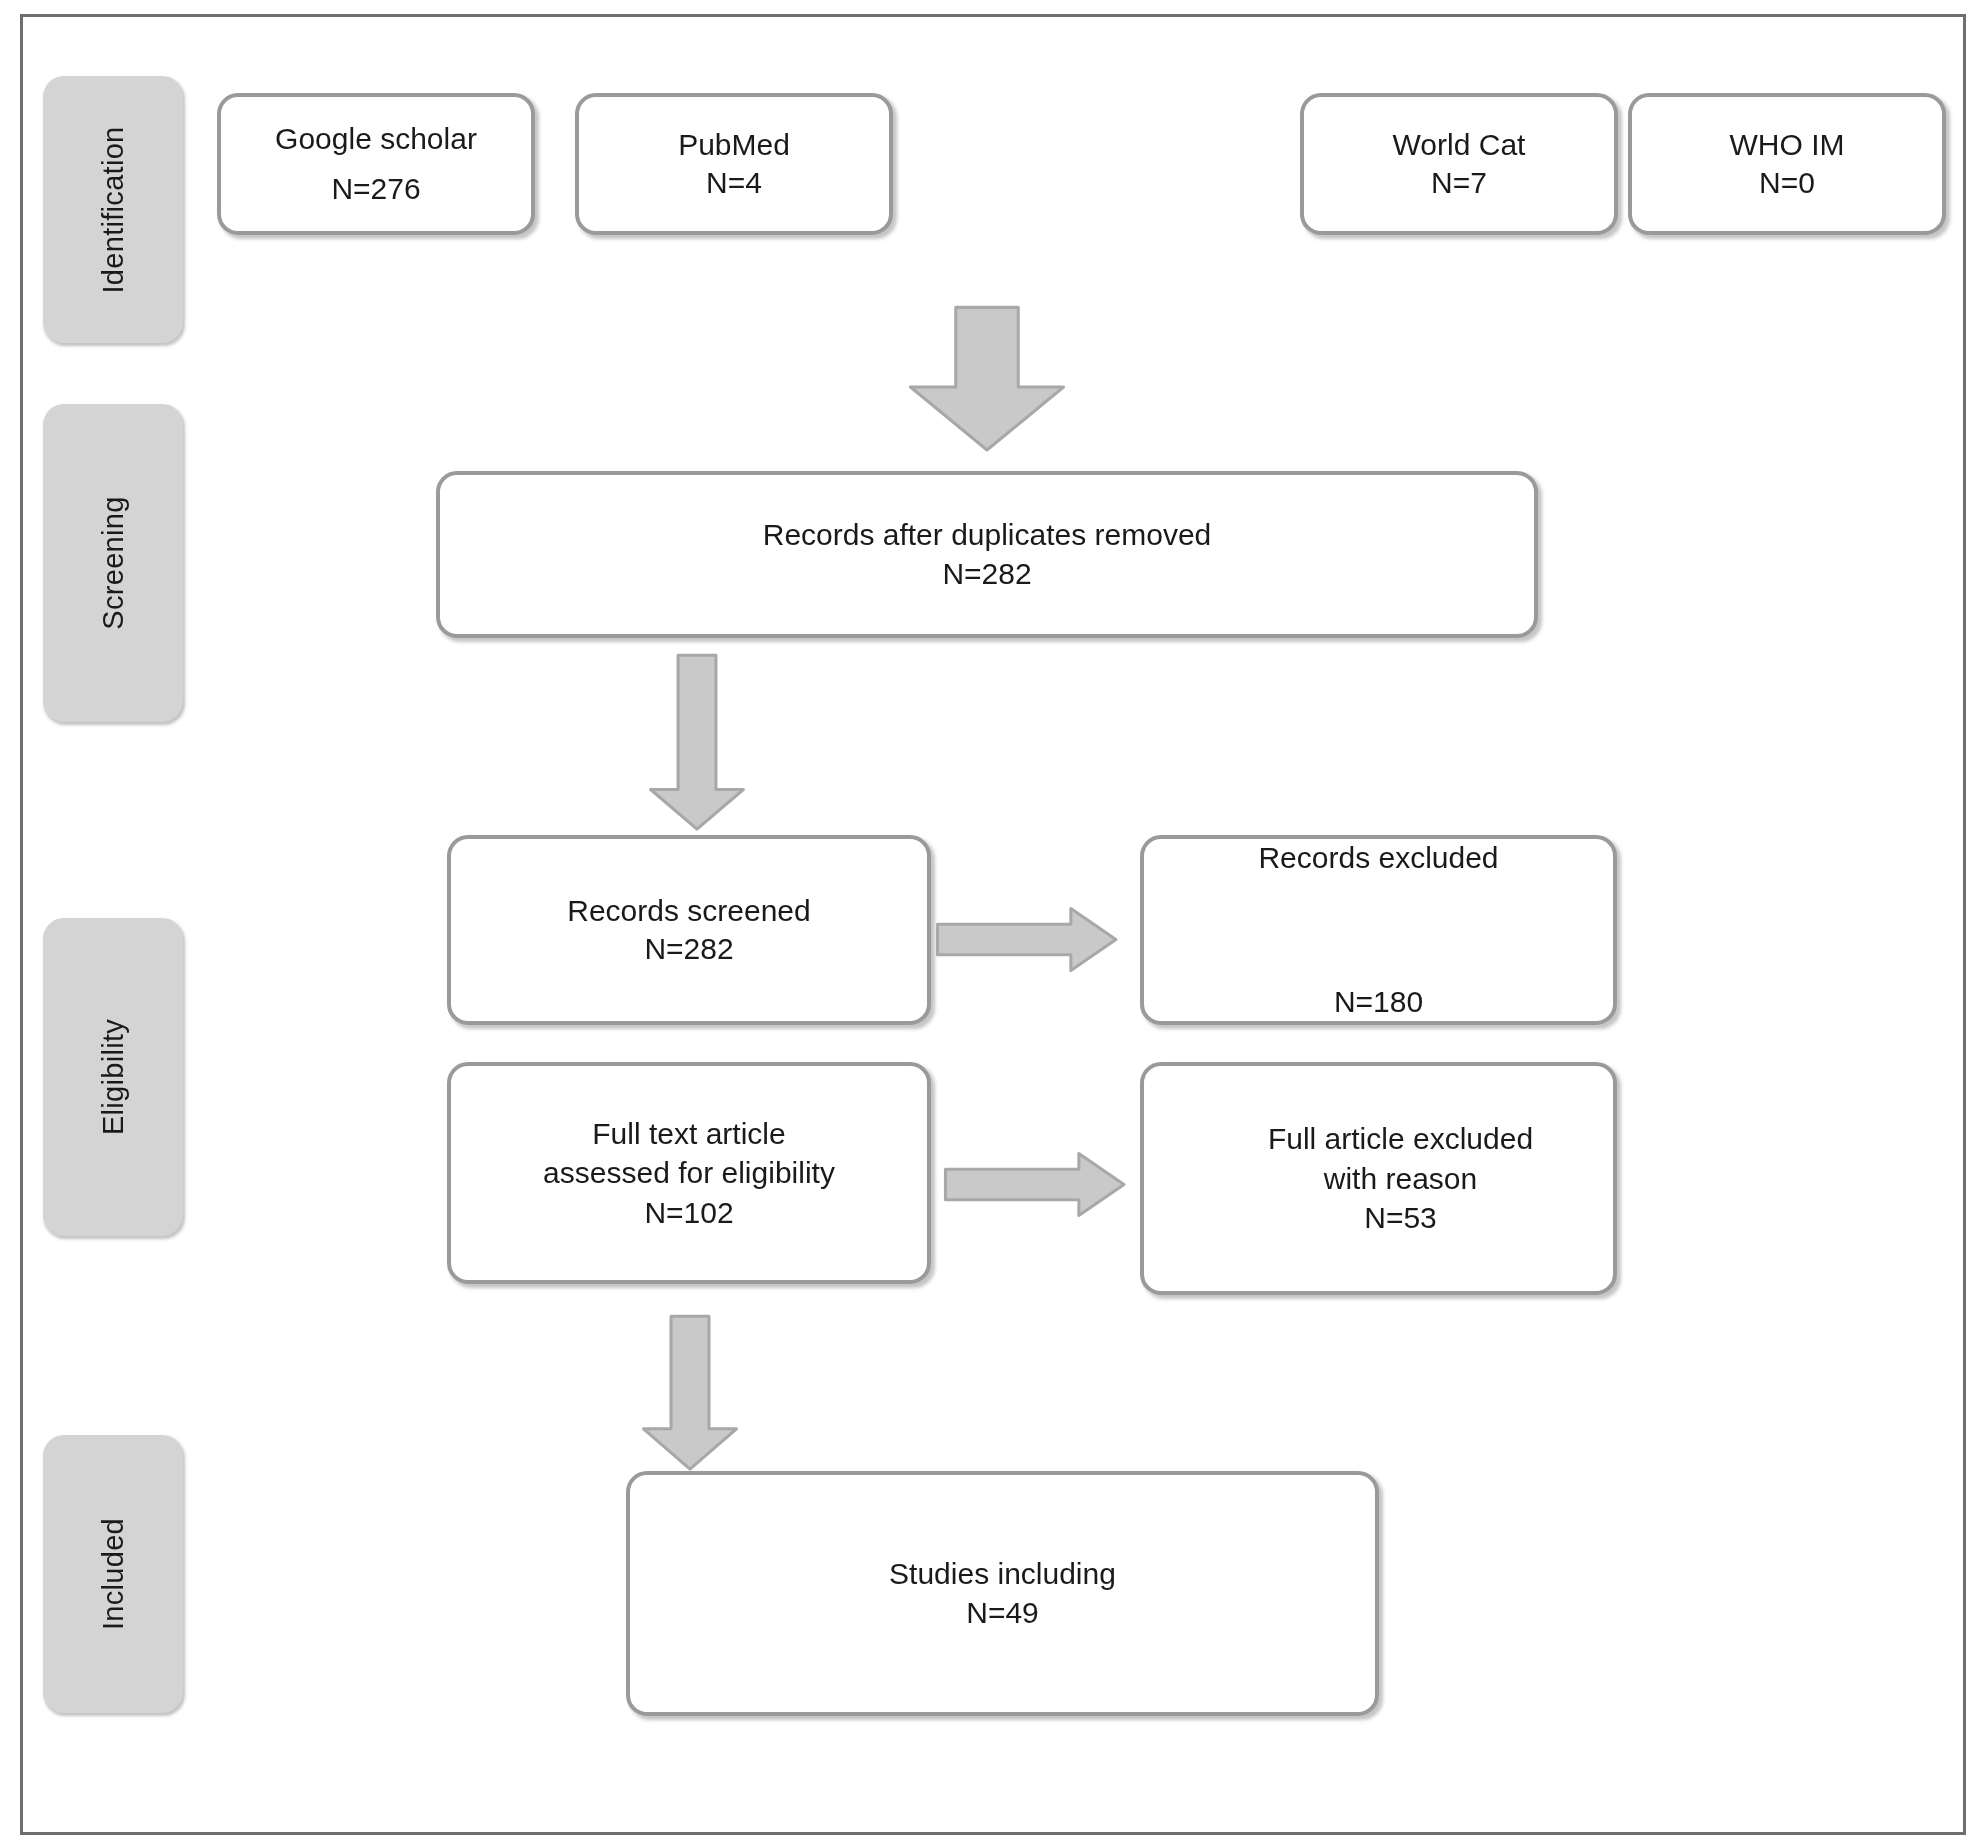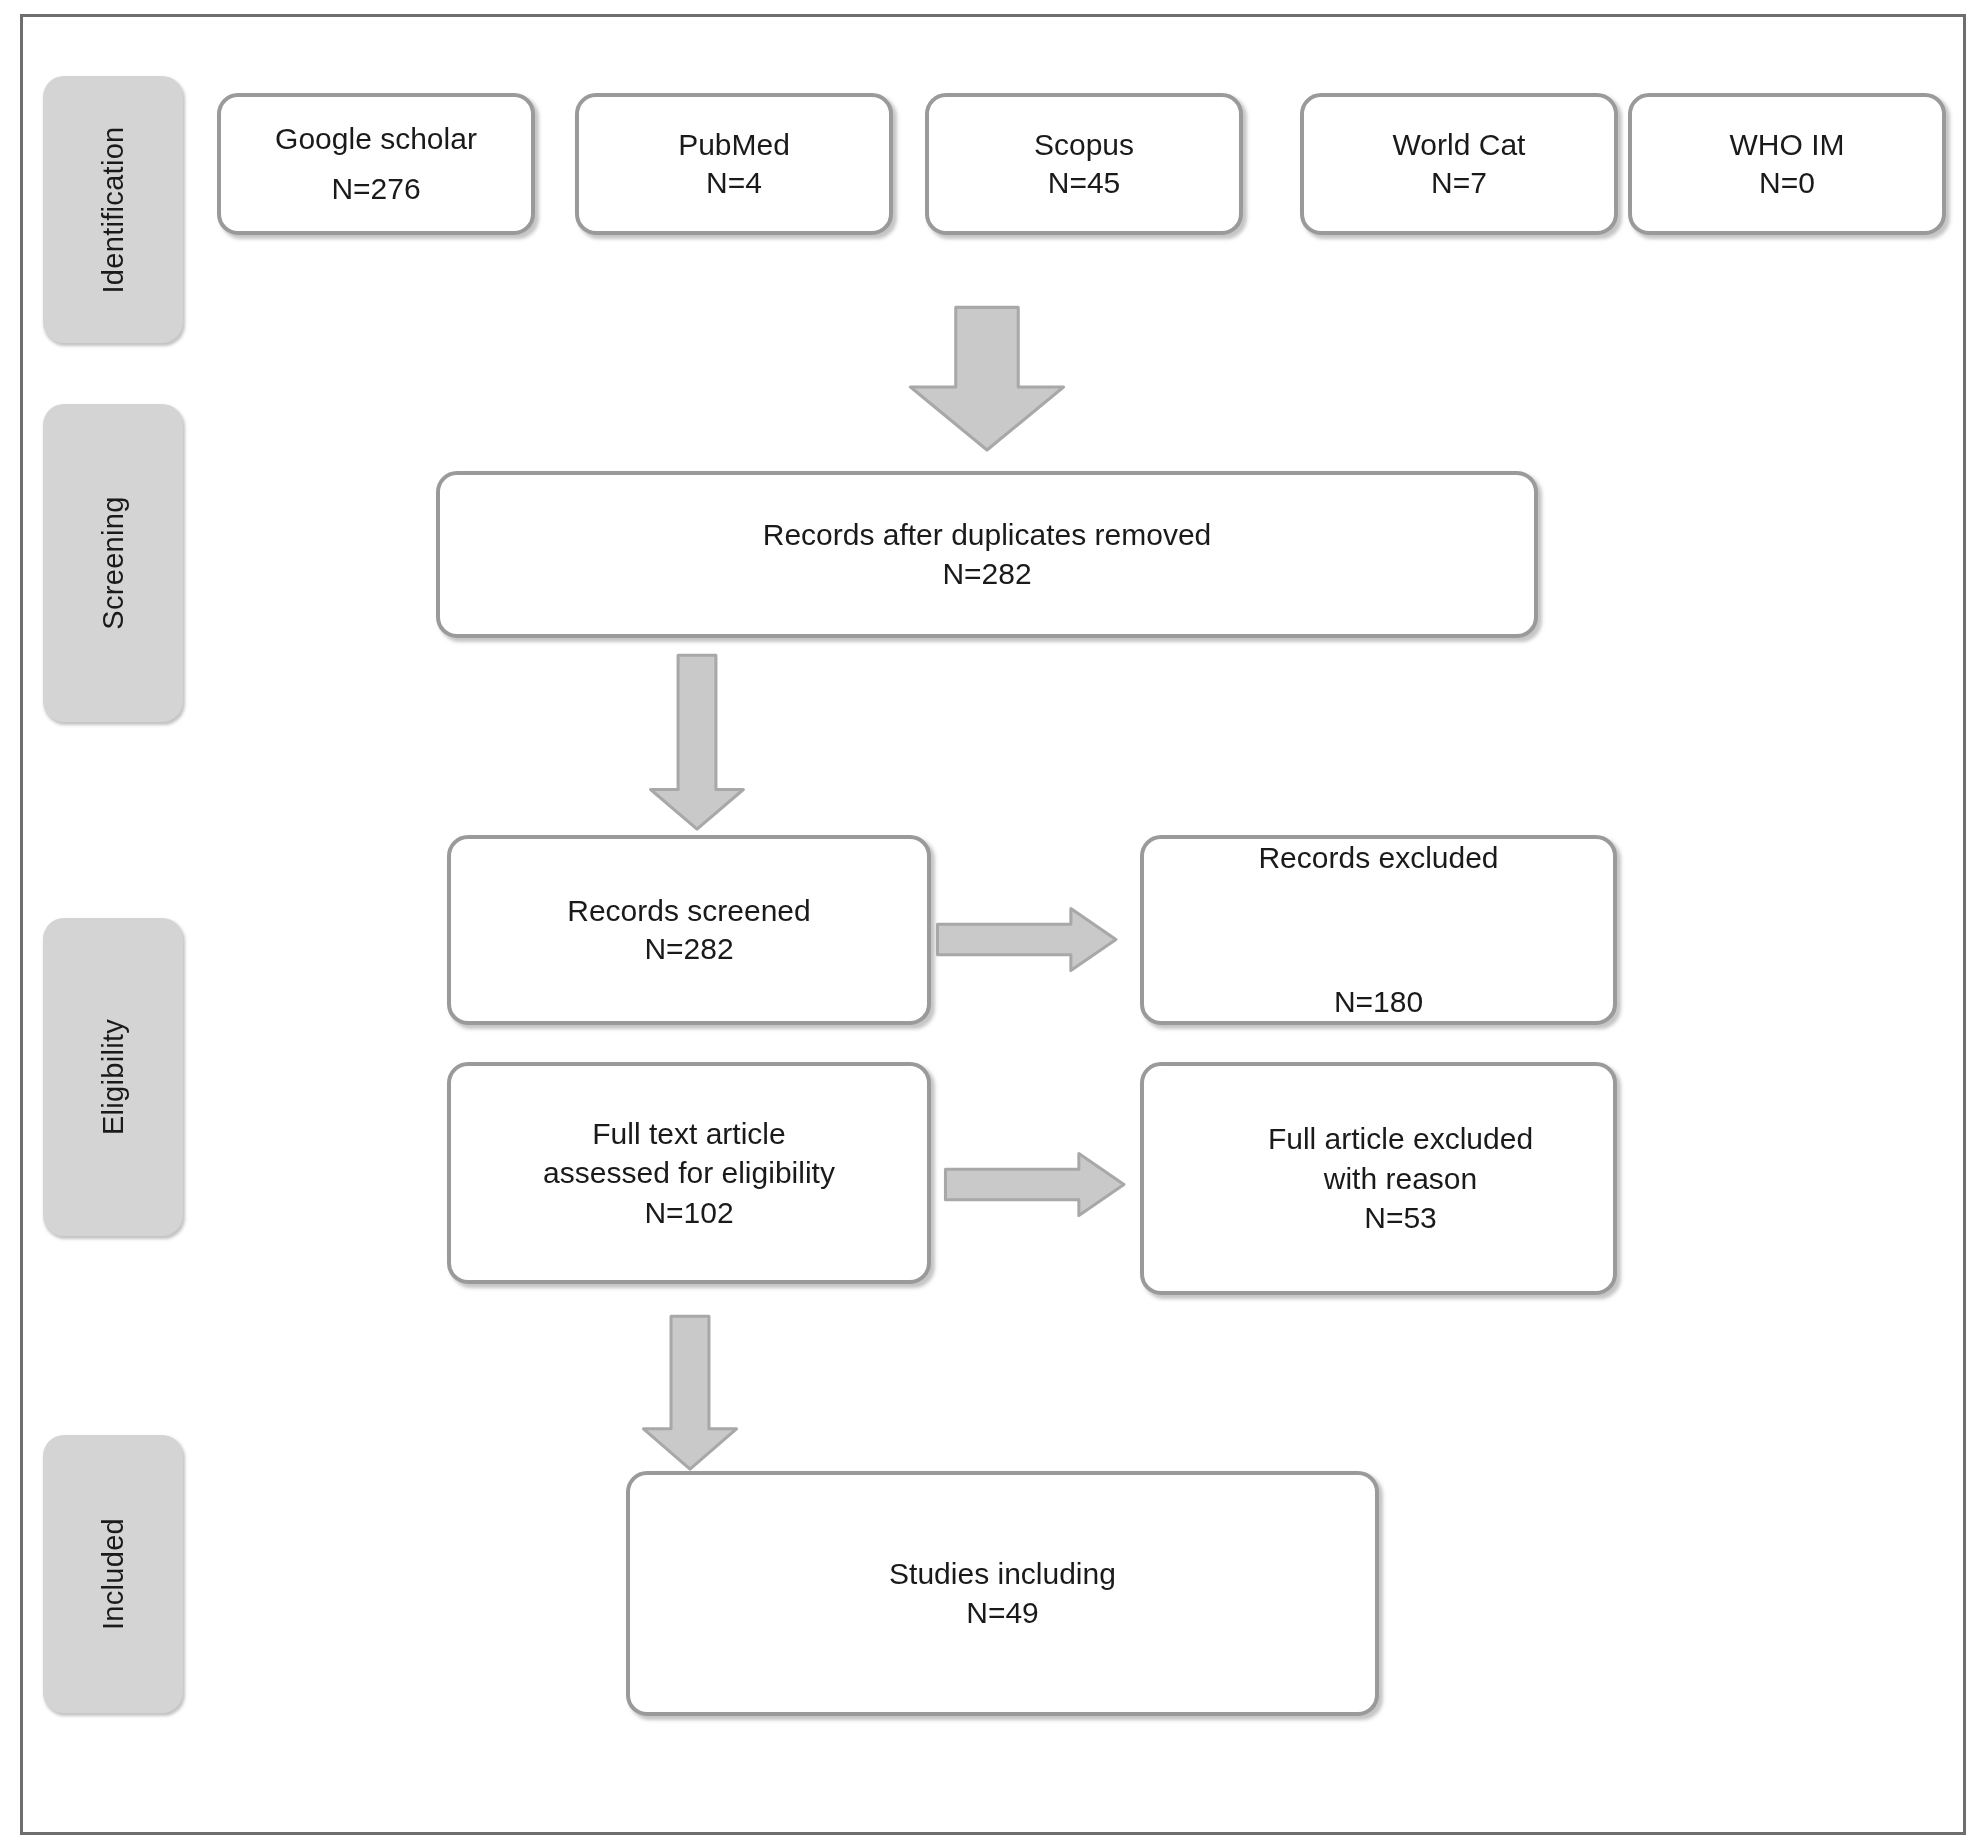--- a/index.html
+++ b/index.html
@@ -101,24 +101,20 @@
   <div class="pbox" style="left:217px; top:93px; width:318px; height:142px;gap:12px;">
     <div class="line">Google scholar</div>
     <div class="line">N=276</div>
   </div>
 
   <div class="pbox" style="left:575px; top:93px; width:318px; height:142px;">
     <div class="line">PubMed</div>
     <div class="line">N=4</div>
   </div>
 
-  <div class="pbox" style="left:925px; top:93px; width:318px; height:142px;">
-    <div class="line">Scopus</div>
-    <div class="line">N=45</div>
-  </div>
 
   <div class="pbox" style="left:1276px; top:93px; width:318px; height:142px;margin-left:24px;">
     <div class="line">World Cat</div>
     <div class="line">N=7</div>
   </div>
 
   <div class="pbox" style="left:1628px; top:93px; width:318px; height:142px;">
     <div class="line">WHO IM</div>
     <div class="line">N=0</div>
   </div>

